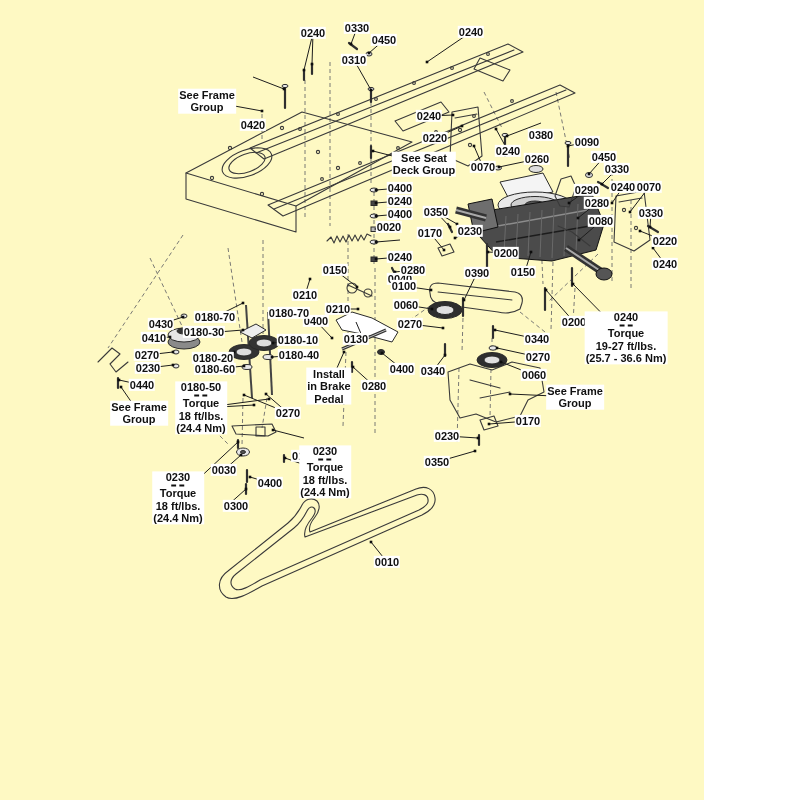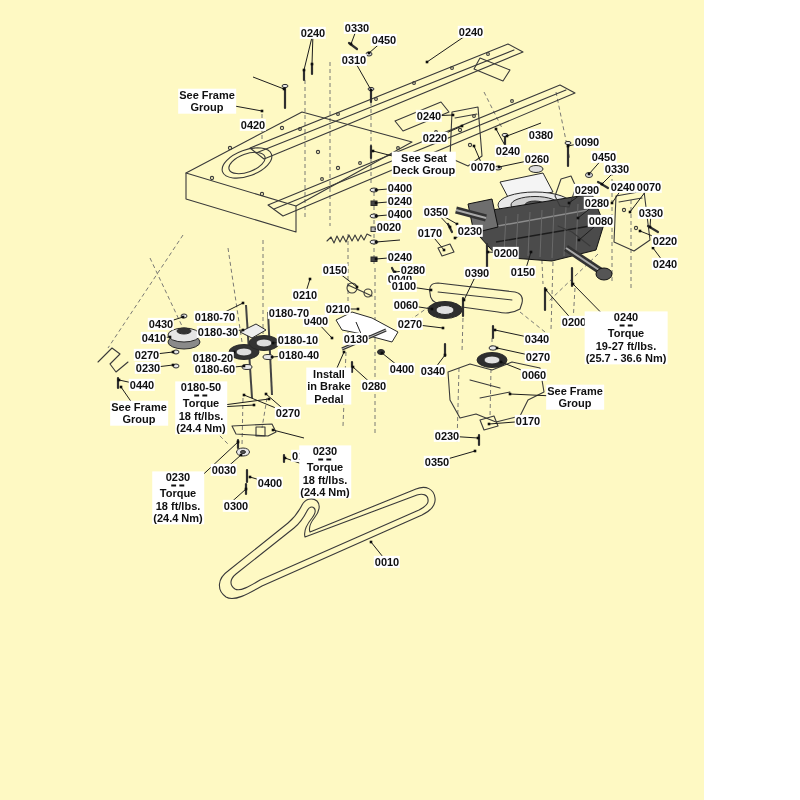--- a/index.html
+++ b/index.html
@@ -560,21 +560,21 @@
       <div class="lbl" style="left: 142px; top: 385px;">
         <div class="tl">0440</div>
       </div>
       <div class="lbl" style="left: 139px; top: 413px;">
         <div class="tl">See Frame</div>
         <div class="tl">Group</div>
       </div>
       <div class="lbl" style="left: 215px; top: 317px;">
         <div class="tl">0180-70</div>
       </div>
-      <div class="lbl" style="left: 218px; top: 332px;">
+      <div class="lbl" style="left: 204px; top: 332px;">
         <div class="tl">0180-30</div>
       </div>
       <div class="lbl" style="left: 213px; top: 358px;">
         <div class="tl">0180-20</div>
       </div>
       <div class="lbl" style="left: 215px; top: 369px;">
         <div class="tl">0180-60</div>
       </div>
       <div class="lbl" style="left: 201px; top: 408px;">
         <div class="tl">0180-50</div>

